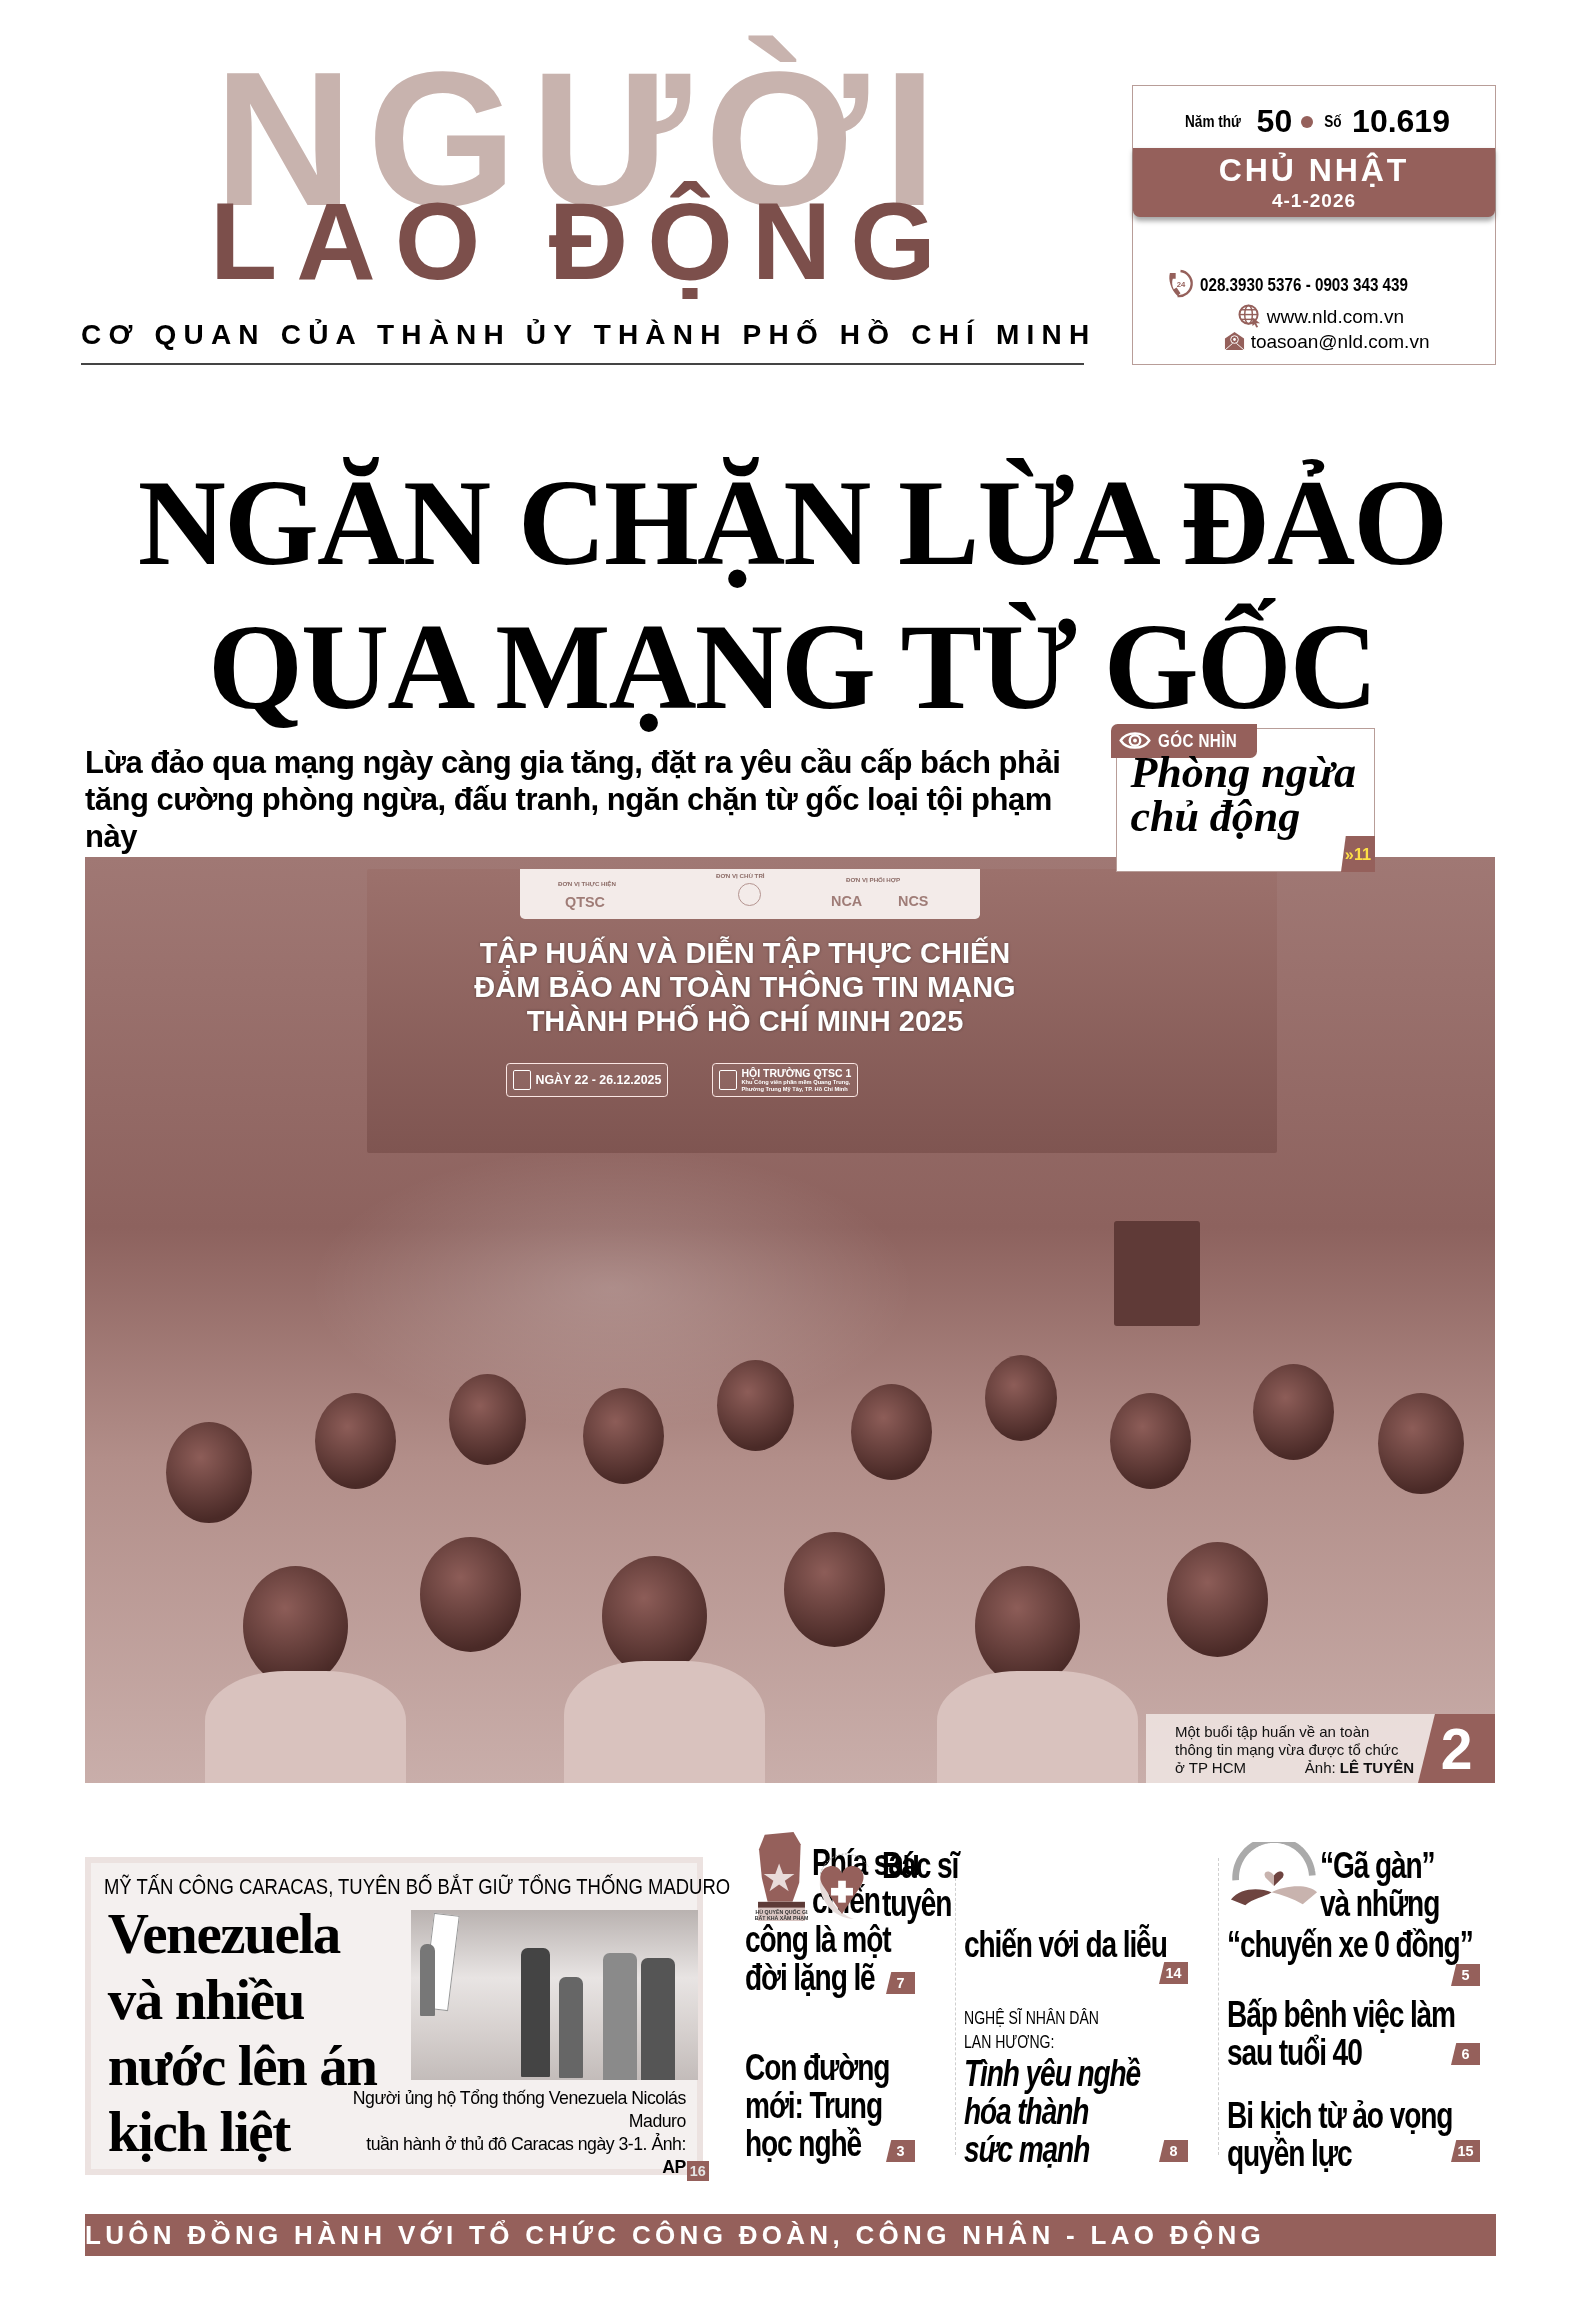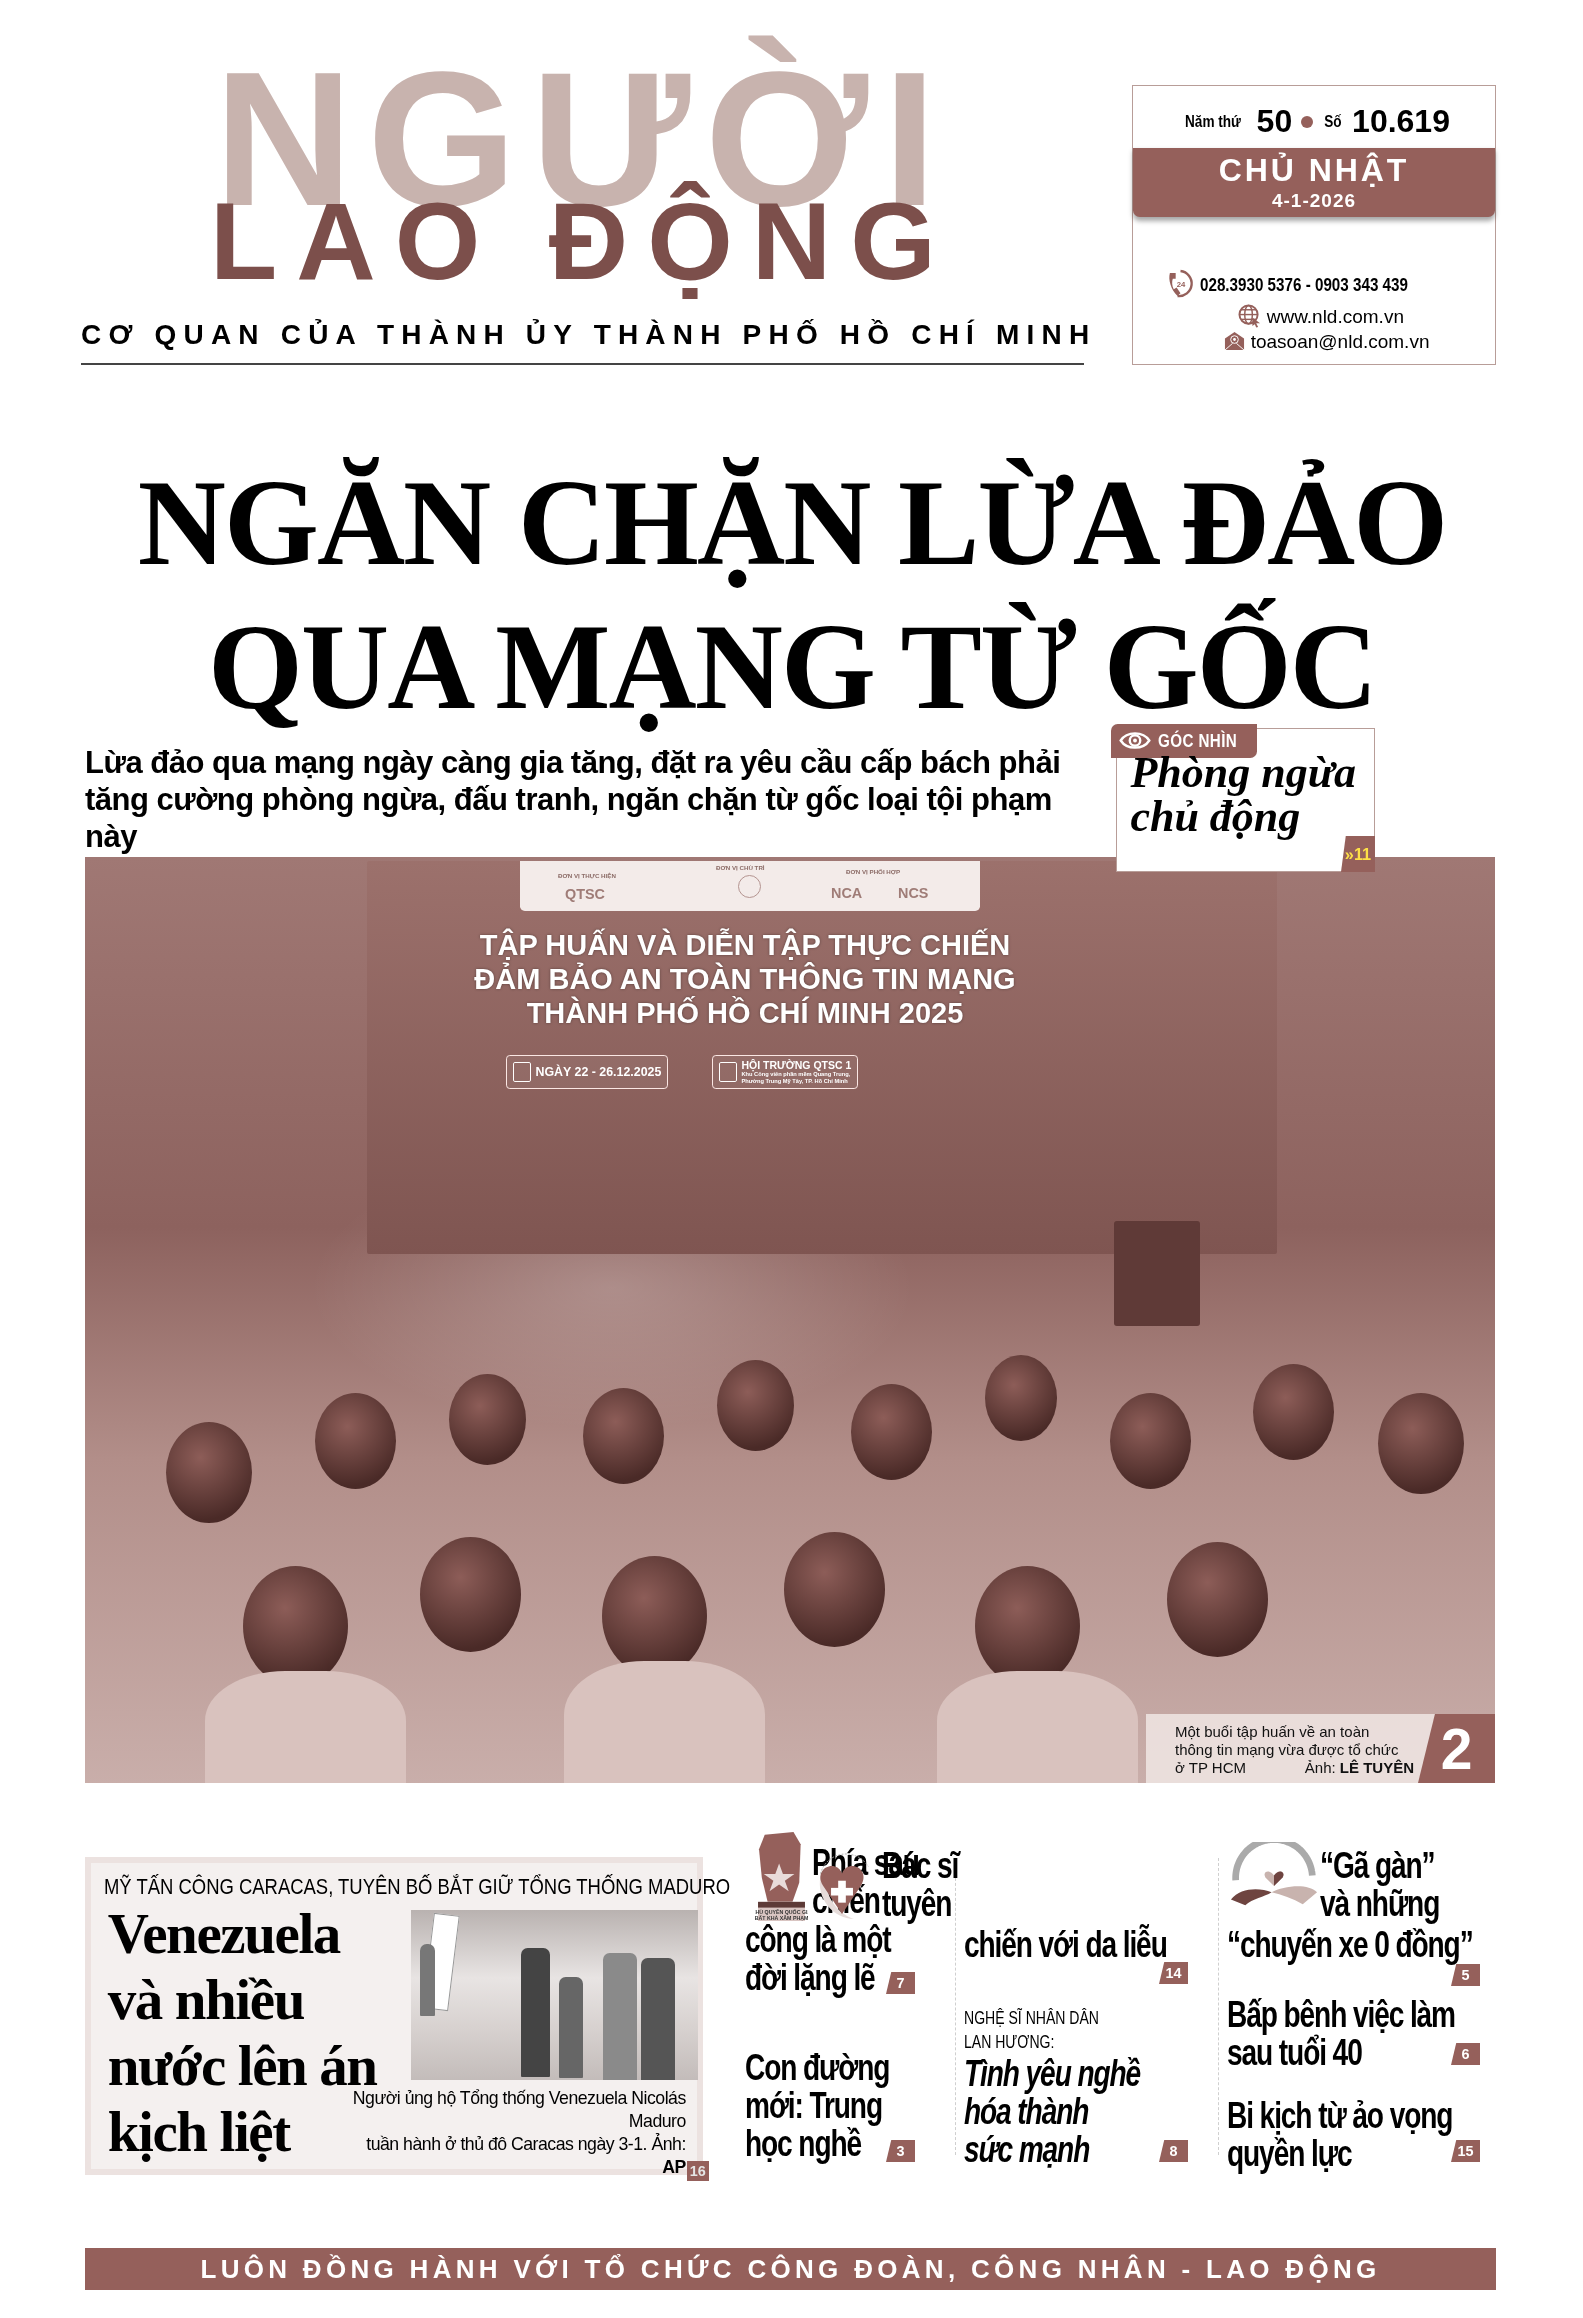--- a/index.html
+++ b/index.html
@@ -94,21 +94,21 @@
 
   
   .main-photo {
     left: 85px; top: 857px; width: 1410px; height: 926px;
     overflow: hidden;
     background:
       radial-gradient(ellipse 431px 201px at 527px 431px, rgba(255,255,255,0.22), rgba(255,255,255,0) 70%),
       linear-gradient(180deg, #a07874 0%, #8d625e 40%, #b28e89 65%, #c9aeaa 100%);
   }
   .screen {
-    position: absolute; left: 282px; top: 4px; width: 910px; height: 393px;
+    position: absolute; left: 282px; top: 12px; width: 910px; height: 284px;
     background: linear-gradient(180deg, #9c716c 0%, #7f5551 100%);
     border-radius: 1.9px;
   }
   .sponsor-strip {
     position: absolute; left: 153px; top: 0; width: 460px; height: 50px;
     background: #f3ebe9; border-radius: 0 0 4.8px 4.8px;
   }
   .sponsor-label { position: absolute; font-size: 6.2px; color: #8c6c67; font-weight: 700; }
   .sponsor-logo { position: absolute; font-size: 14.4px; color: #9f7c77; font-weight: 700; }
   .screen-title {
@@ -195,22 +195,22 @@
     font-size: 14.4px; font-weight: 700; display: flex; align-items: center; justify-content: center;
     clip-path: polygon(18% 0, 100% 0, 100% 100%, 0 100%);
   }
 
   .logo-icon { position: absolute; }
 
   
   .footer-band {
     left: 85px; top: 2214px; width: 1411px; height: 42px;
     background: #95605b; color: #fff;
-    display: flex; align-items: center; justify-content: center;
-    font-size: 26px; font-weight: 900; letter-spacing: 4.3px; white-space: nowrap; margin-top: 34px;
+    display: flex; align-items: center; 
+    font-size: 26px; font-weight: 900; letter-spacing: 4.3px; white-space: nowrap;
   }
 </style>
 </head>
 <body>
 
 <div class="abs mast-line1">
   <span>NGƯỜI</span>
 </div>
 <div class="abs mast-line2">
   <span>LAO ĐỘNG</span>

